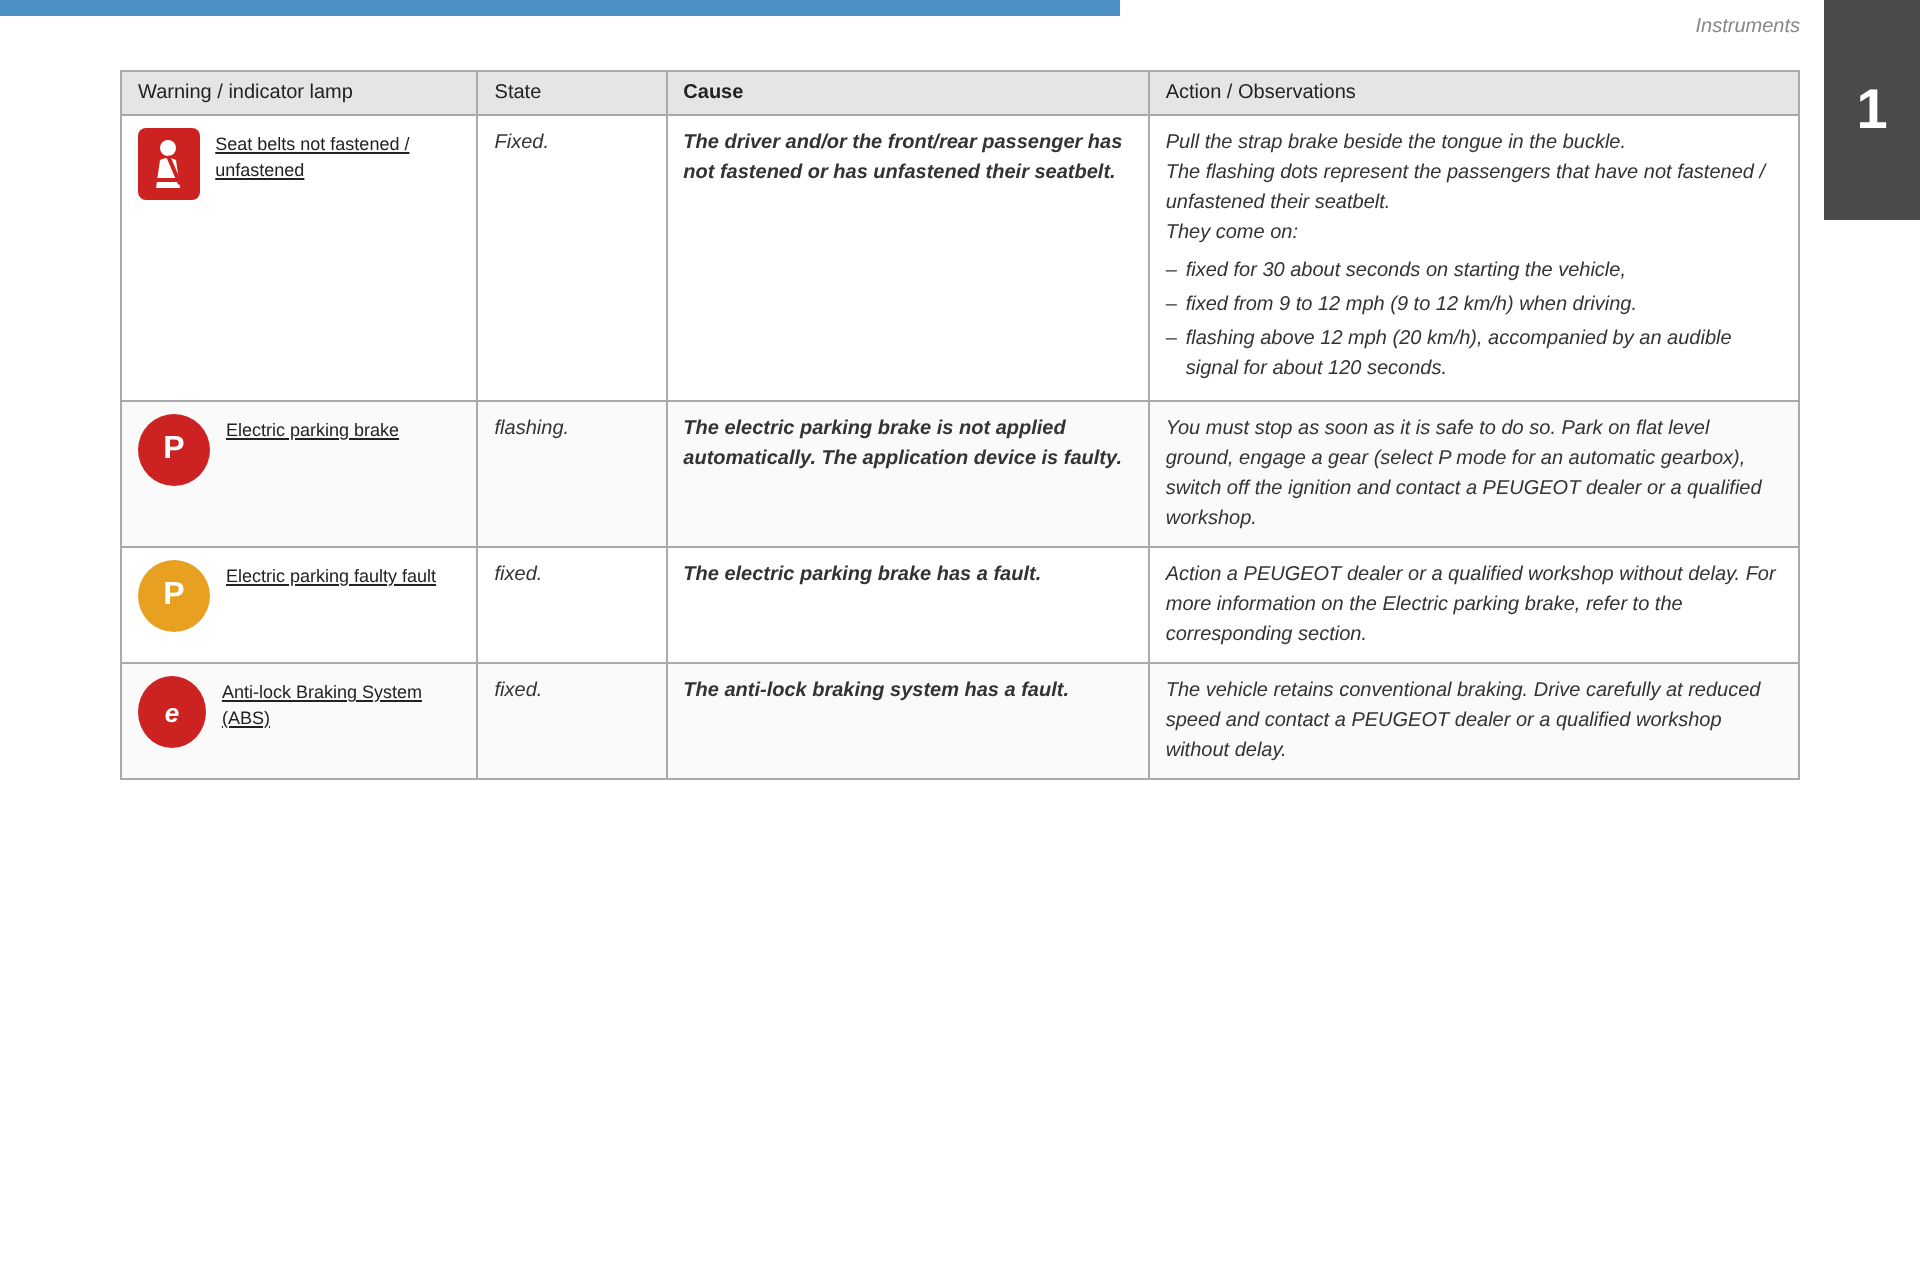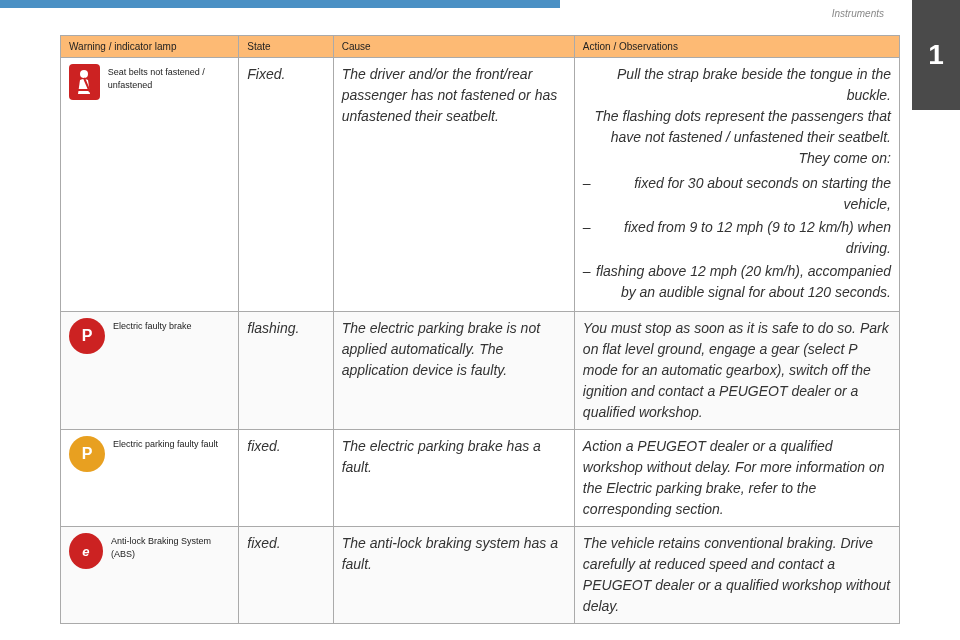--- a/index.html
+++ b/index.html
@@ -35,21 +35,21 @@
       justify-content: center;
       color: #fff;
       font-size: 28px;
       font-weight: bold;
     }
 
     
     .header {
       position: absolute;
       top: 8px;
-      right: 76px;
+      right: 60px;
       font-size: 10px;
       color: #888;
       font-style: italic;
     }
 
     
     .content {
       position: absolute;
       top: 35px;
       left: 60px;
@@ -62,62 +62,63 @@
       width: 100%;
       border-collapse: collapse;
       font-size: 9px;
       color: #222;
     }
 
     thead tr th {
       border: 1px solid #aaa;
       padding: 5px 8px;
       text-align: left;
-      background: #fdba74;
+      background: #e5e5e5;
       font-weight: normal;
       font-size: 10px;
     }
 
     tbody tr td {
       border: 1px solid #aaa;
       padding: 6px 8px;
       vertical-align: top;
     }
 
     .col-lamp {
       width: 170px;
     }
     .col-state {
       width: 90px;
     }
     .col-cause {
       width: 230px;
+      font-weight: bold;
     }
     .col-action {
       width: 310px;
     }
 
     .lamp-cell {
       display: flex;
       align-items: flex-start;
       gap: 8px;
     }
 
     .lamp-text {
       font-size: 9px;
       line-height: 1.4;
       padding-top: 2px;
+      text-decoration: underline;
     }
 
     .italic-text {
       font-style: italic;
-      font-size: 14px;
+      font-size: 10px;
       line-height: 1.5;
       color: #333;
-      text-align: right;
     }
 
     .dash-list {
       list-style: none;
       padding: 0;
       margin: 4px 0 0 0;
     }
     .dash-list li {
       padding-left: 10px;
       position: relative;
@@ -251,21 +252,21 @@
         </td>
       </tr>
 
       <tr>
         <td class="col-lamp">
           <div class="lamp-cell">
             <div class="icon-epb">
               <span>P</span>
             </div>
             <div class="lamp-text">
-              <span>Electric faulty brake</span>
+              <span>Electric parking brake</span>
             </div>
           </div>
         </td>
         <td class="col-state">
           <span class="italic-text">flashing.</span>
         </td>
         <td class="col-cause">
           <span class="italic-text">The electric parking brake is not applied automatically. The application device is faulty.</span>
         </td>
         <td class="col-action">

